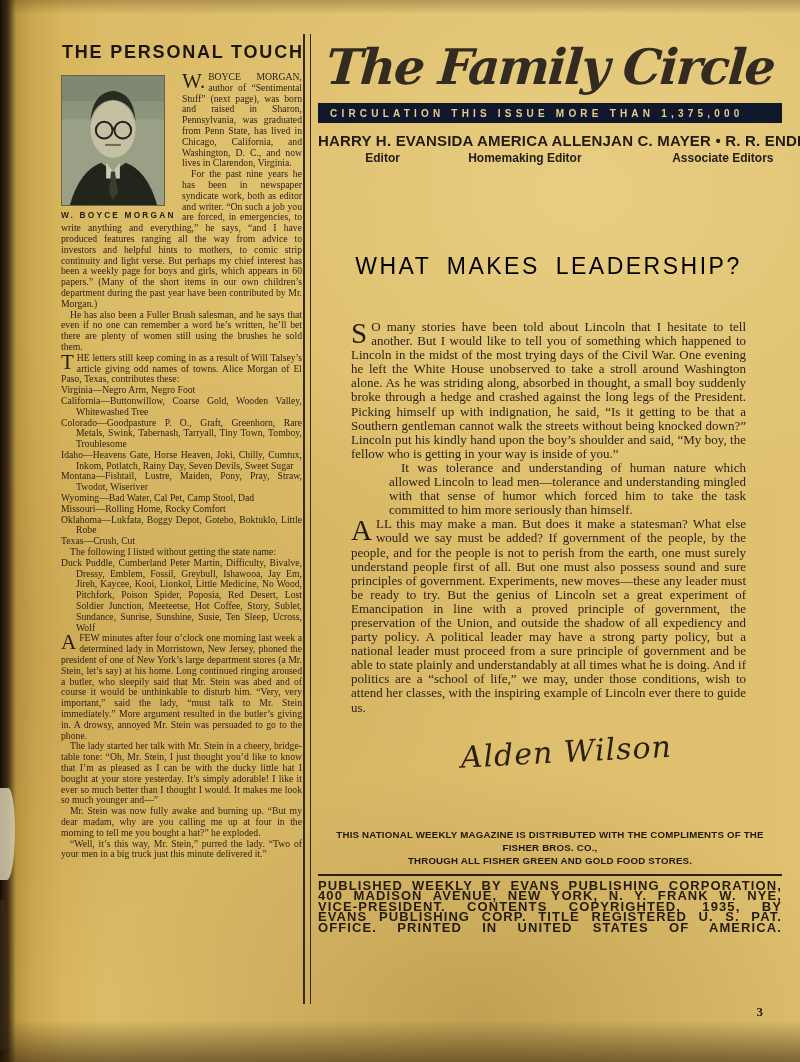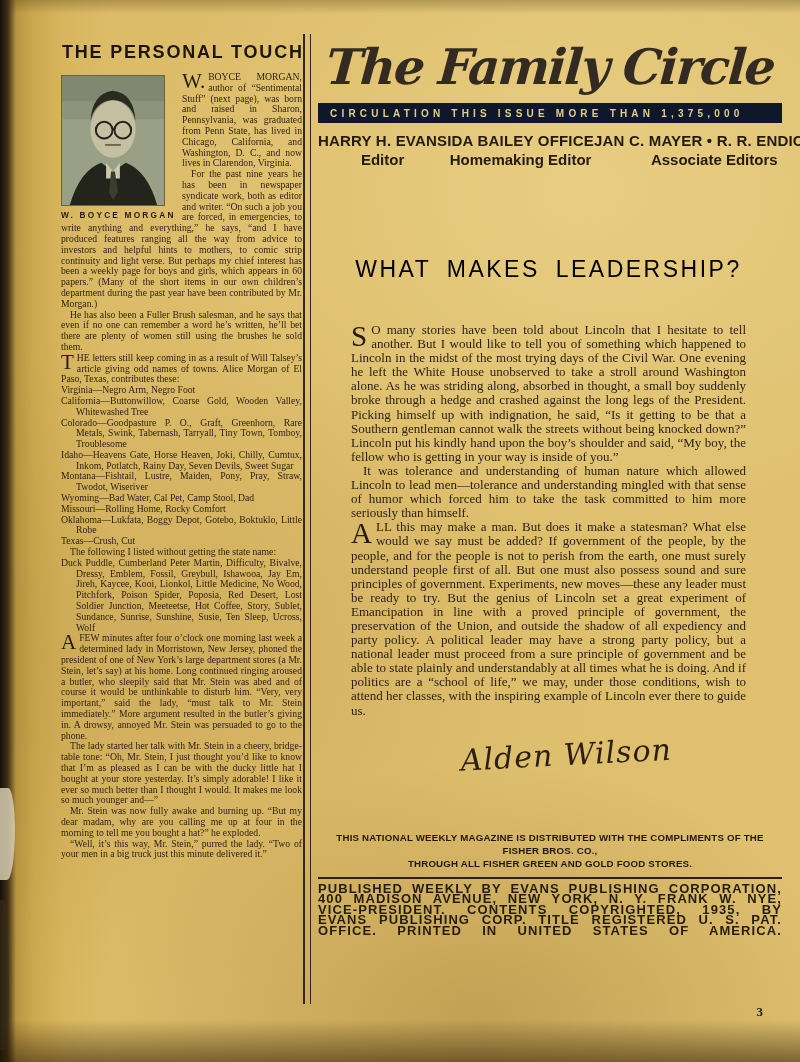--- a/index.html
+++ b/index.html
@@ -54,27 +54,27 @@
     font-size:49px;letter-spacing:-2px;color:#332b21;text-align:center;
     margin:0 0 7px 0;transform:skewX(-4deg);white-space:nowrap;}
   .circ-bar{background:#0f172a;color:#e2cd8e;font-family:"Liberation Sans", sans-serif;
     font-size:10px;font-weight:bold;letter-spacing:4.2px;padding:5px 0 4px 12px;white-space:nowrap;}
   .editors{display:flex;margin-top:9px;font-family:"Liberation Sans", sans-serif;color:#231b11;}
   .editor{text-align:center;}
   .editor:nth-child(1){flex:1.05;}
   .editor:nth-child(2){flex:1.25;}
   .editor:nth-child(3){flex:1.7;}
   .editor-name{font-size:15px;font-weight:bold;letter-spacing:0.2px;white-space:nowrap;text-align:right;}
-  .editor-title{font-size:15px;font-weight:bold;margin-top:2px;}
+  .editor-title{font-size:12px;font-weight:bold;margin-top:2px;}
 
   .article{margin-top:88px;padding:0 36px 0 33px;color:#2c2215;}
   .article-title{font-family:"Liberation Sans", sans-serif;font-weight:normal;font-size:23px;
     letter-spacing:2.5px;word-spacing:7px;text-align:center;color:#000000;margin:0 0 40px 0;white-space:nowrap;}
   .article p{font-size:13px;line-height:14.1px;text-align:justify;margin:0;}
-  .article .indent{text-indent:12px;}
+  .article .indent{text-indent:12px;margin-left:38px;}
   .gap-top{margin-top:12px;}
   .dropcap-r{float:left;font-size:29px;line-height:24px;padding:1px 4px 0 0;color:#241c12;}
 
   .signature{font-family:"DejaVu Serif", serif;font-style:italic;font-size:30px;
     color:#2a1f12;text-align:right;margin:22px 74px 0 0;transform:rotate(-3deg);letter-spacing:1px;}
 
   .distribution{margin-top:56px;text-align:center;font-family:"Liberation Sans", sans-serif;
     font-weight:bold;font-size:9.7px;letter-spacing:0.2px;line-height:13px;color:#20180e;}
   .pub-rule{border:none;border-top:2px solid #2a2013;margin:7px 0 5px 0;}
   .publisher{font-family:"Liberation Sans", sans-serif;font-weight:bold;font-size:13px;
@@ -143,21 +143,21 @@
 <div class="right-col">
   <div class="masthead">The Family Circle</div>
   <div class="circ-bar">CIRCULATION THIS ISSUE MORE THAN 1,375,000</div>
 
   <div class="editors">
     <div class="editor">
       <div class="editor-name">HARRY H. EVANS</div>
       <div class="editor-title">Editor</div>
     </div>
     <div class="editor">
-      <div class="editor-name">IDA BAILEY OFFICE</div>
+      <div class="editor-name">IDA AMERICA ALLEN</div>
       <div class="editor-title">Homemaking Editor</div>
     </div>
     <div class="editor">
       <div class="editor-name">JAN C. MAYER • R. R. ENDICOTT</div>
       <div class="editor-title">Associate Editors</div>
     </div>
   </div>
 
   <div class="article">
     <h2 class="article-title">WHAT MAKES LEADERSHIP?</h2>

